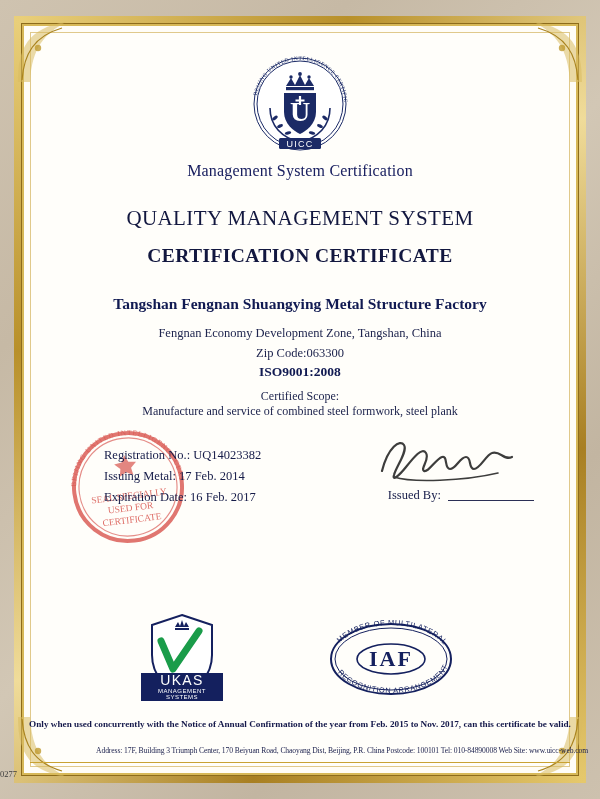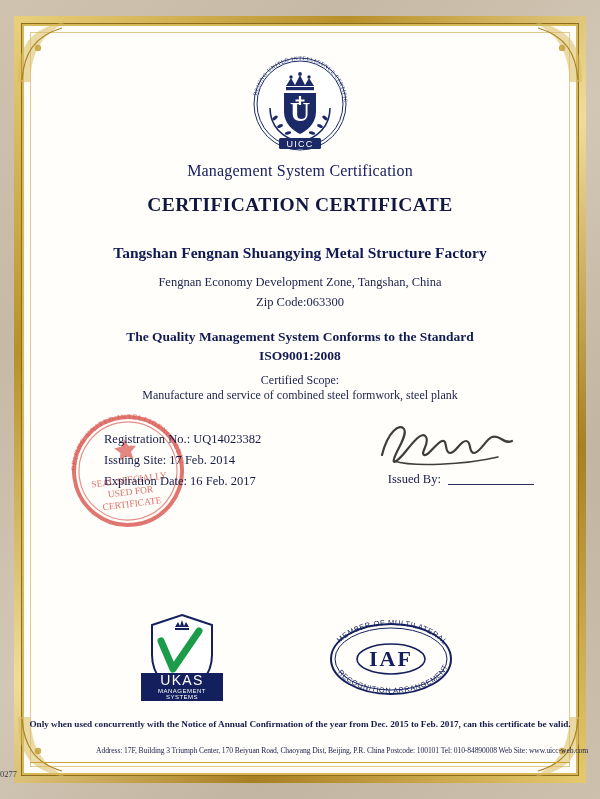--- a/index.html
+++ b/index.html
@@ -310,27 +310,27 @@
             <ellipse cx="72" cy="74" rx="3.2" ry="1.6" transform="rotate(25 72 74)"></ellipse>
             <ellipse cx="64" cy="81" rx="3.2" ry="1.6" transform="rotate(12 64 81)"></ellipse>
           </g>
           <rect x="31" y="86" width="42" height="11" rx="1.5" fill="#1b2a66"></rect>
           <text x="52" y="94.6" text-anchor="middle" font-size="9" font-family="Liberation Sans, sans-serif" fill="#ffffff" letter-spacing="1.2">UICC</text>
         </svg>
       </div>
     </div>
     <div class="logo-caption">Management System Certification</div>
 
+    <div class="title1">QUALITY MANAGEMENT SYSTEM</div>
     <div class="title2">CERTIFICATION CERTIFICATE</div>
 
     <div class="company">Tangshan Fengnan Shuangying Metal Structure Factory</div>
     <div class="addr">Fengnan Economy Development Zone, Tangshan, China</div>
     <div class="zip">Zip Code:063300</div>
 
-    <div class="conform">The Quality Management System Conforms to the Standard</div>
     <div class="standard">ISO9001:2008</div>
     <div class="scope-label">Certified Scope:</div>
     <div class="scope-text">Manufacture and service of combined steel formwork, steel plank</div>
 
     <div class="details">
 
       <div class="seal">
         <svg width="136" height="136" viewBox="0 0 136 136">
           <defs>
             <path id="sealring" d="M68,68 m-52,0 a52,52 0 1,1 104,0" fill="none"></path>
@@ -348,21 +348,21 @@
           <path d="M68 36 l3.4 7 l7.6 1 l-5.6 5.2 l1.4 7.6 l-6.8 -3.6 l-6.8 3.6 l1.4 -7.6 l-5.6 -5.2 l7.6 -1 z" fill="#d23b34" opacity=".75"></path>
         </svg>
       </div>
 
       <div class="details-left">
         <div class="row">
           <span>Registration No.:</span>
           <span class="val">UQ14023382</span>
         </div>
         <div class="row">
-          <span>Issuing Site:</span>
+          <span>Issuing Metal:</span>
           <span class="val">17 Feb. 2014</span>
         </div>
         <div class="row">
           <span>Expiration Date:</span>
           <span class="val">16 Feb. 2017</span>
         </div>
       </div>
 
       <div class="signature">
         <svg width="150" height="58" viewBox="0 0 150 58">
@@ -406,19 +406,19 @@
           </text>
           <text font-size="7.4" fill="#14205e" font-family="Liberation Sans, sans-serif" letter-spacing=".6">
             <textPath href="#iafbot" startOffset="10%">RECOGNITION ARRANGEMENT</textPath>
           </text>
           <ellipse cx="70" cy="40" rx="34" ry="15" fill="none" stroke="#14205e" stroke-width="1.6"></ellipse>
           <text x="70" y="47" text-anchor="middle" font-size="22" font-family="Liberation Serif, serif" fill="#14205e" font-weight="bold" letter-spacing="2">IAF</text>
         </svg>
       </div>
     </div>
 
-    <div class="note">Only when used concurrently with the Notice of Annual Confirmation of the year from Dec. 2015 to Feb. 2017, can this certificate be valid.</div>
+    <div class="note">Only when used concurrently with the Notice of Annual Confirmation of the year from Feb. 2015 to Nov. 2017, can this certificate be valid.</div>
     <div class="footer-bar"></div>
     <div class="addr-line">Address: 17F, Building 3 Triumph Center, 170 Beiyuan Road, Chaoyang Dist, Beijing, P.R. China   Postcode: 100101  Tel: 010-84890008  Web Site: www.uicc-web.com</div>
   </div>
 
   <div class="cert-no">0277</div>
 </div>
 
 </body></html>

